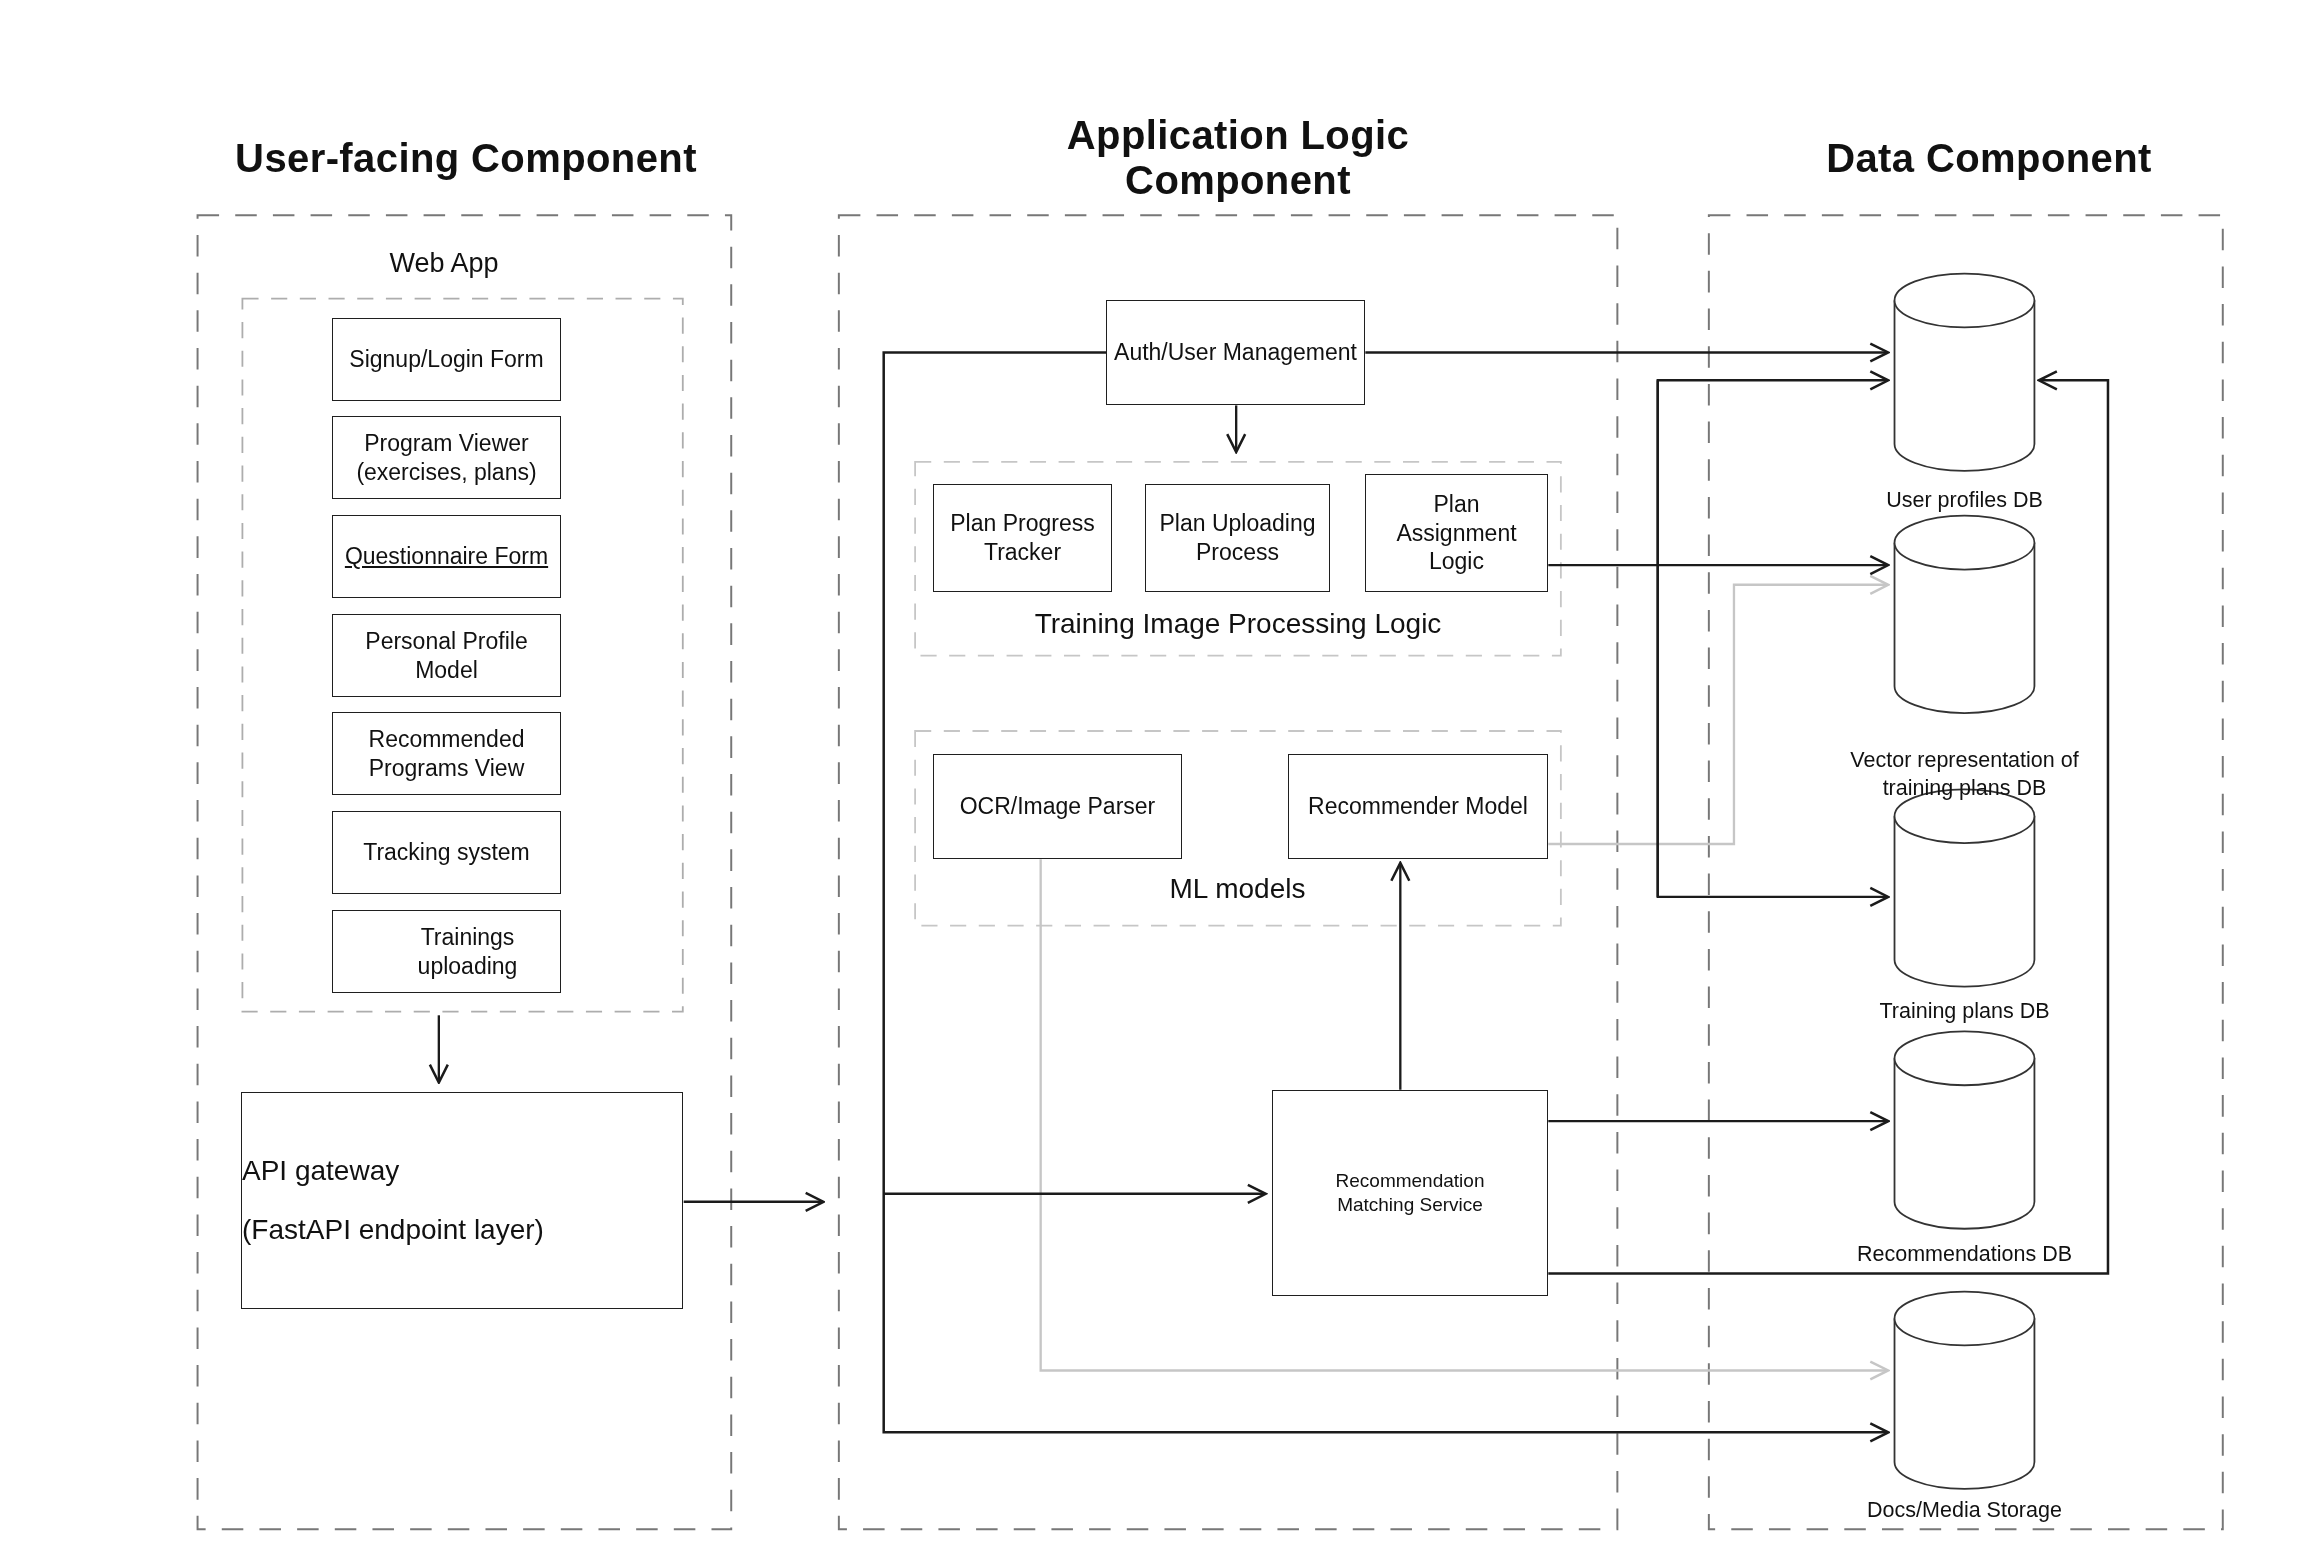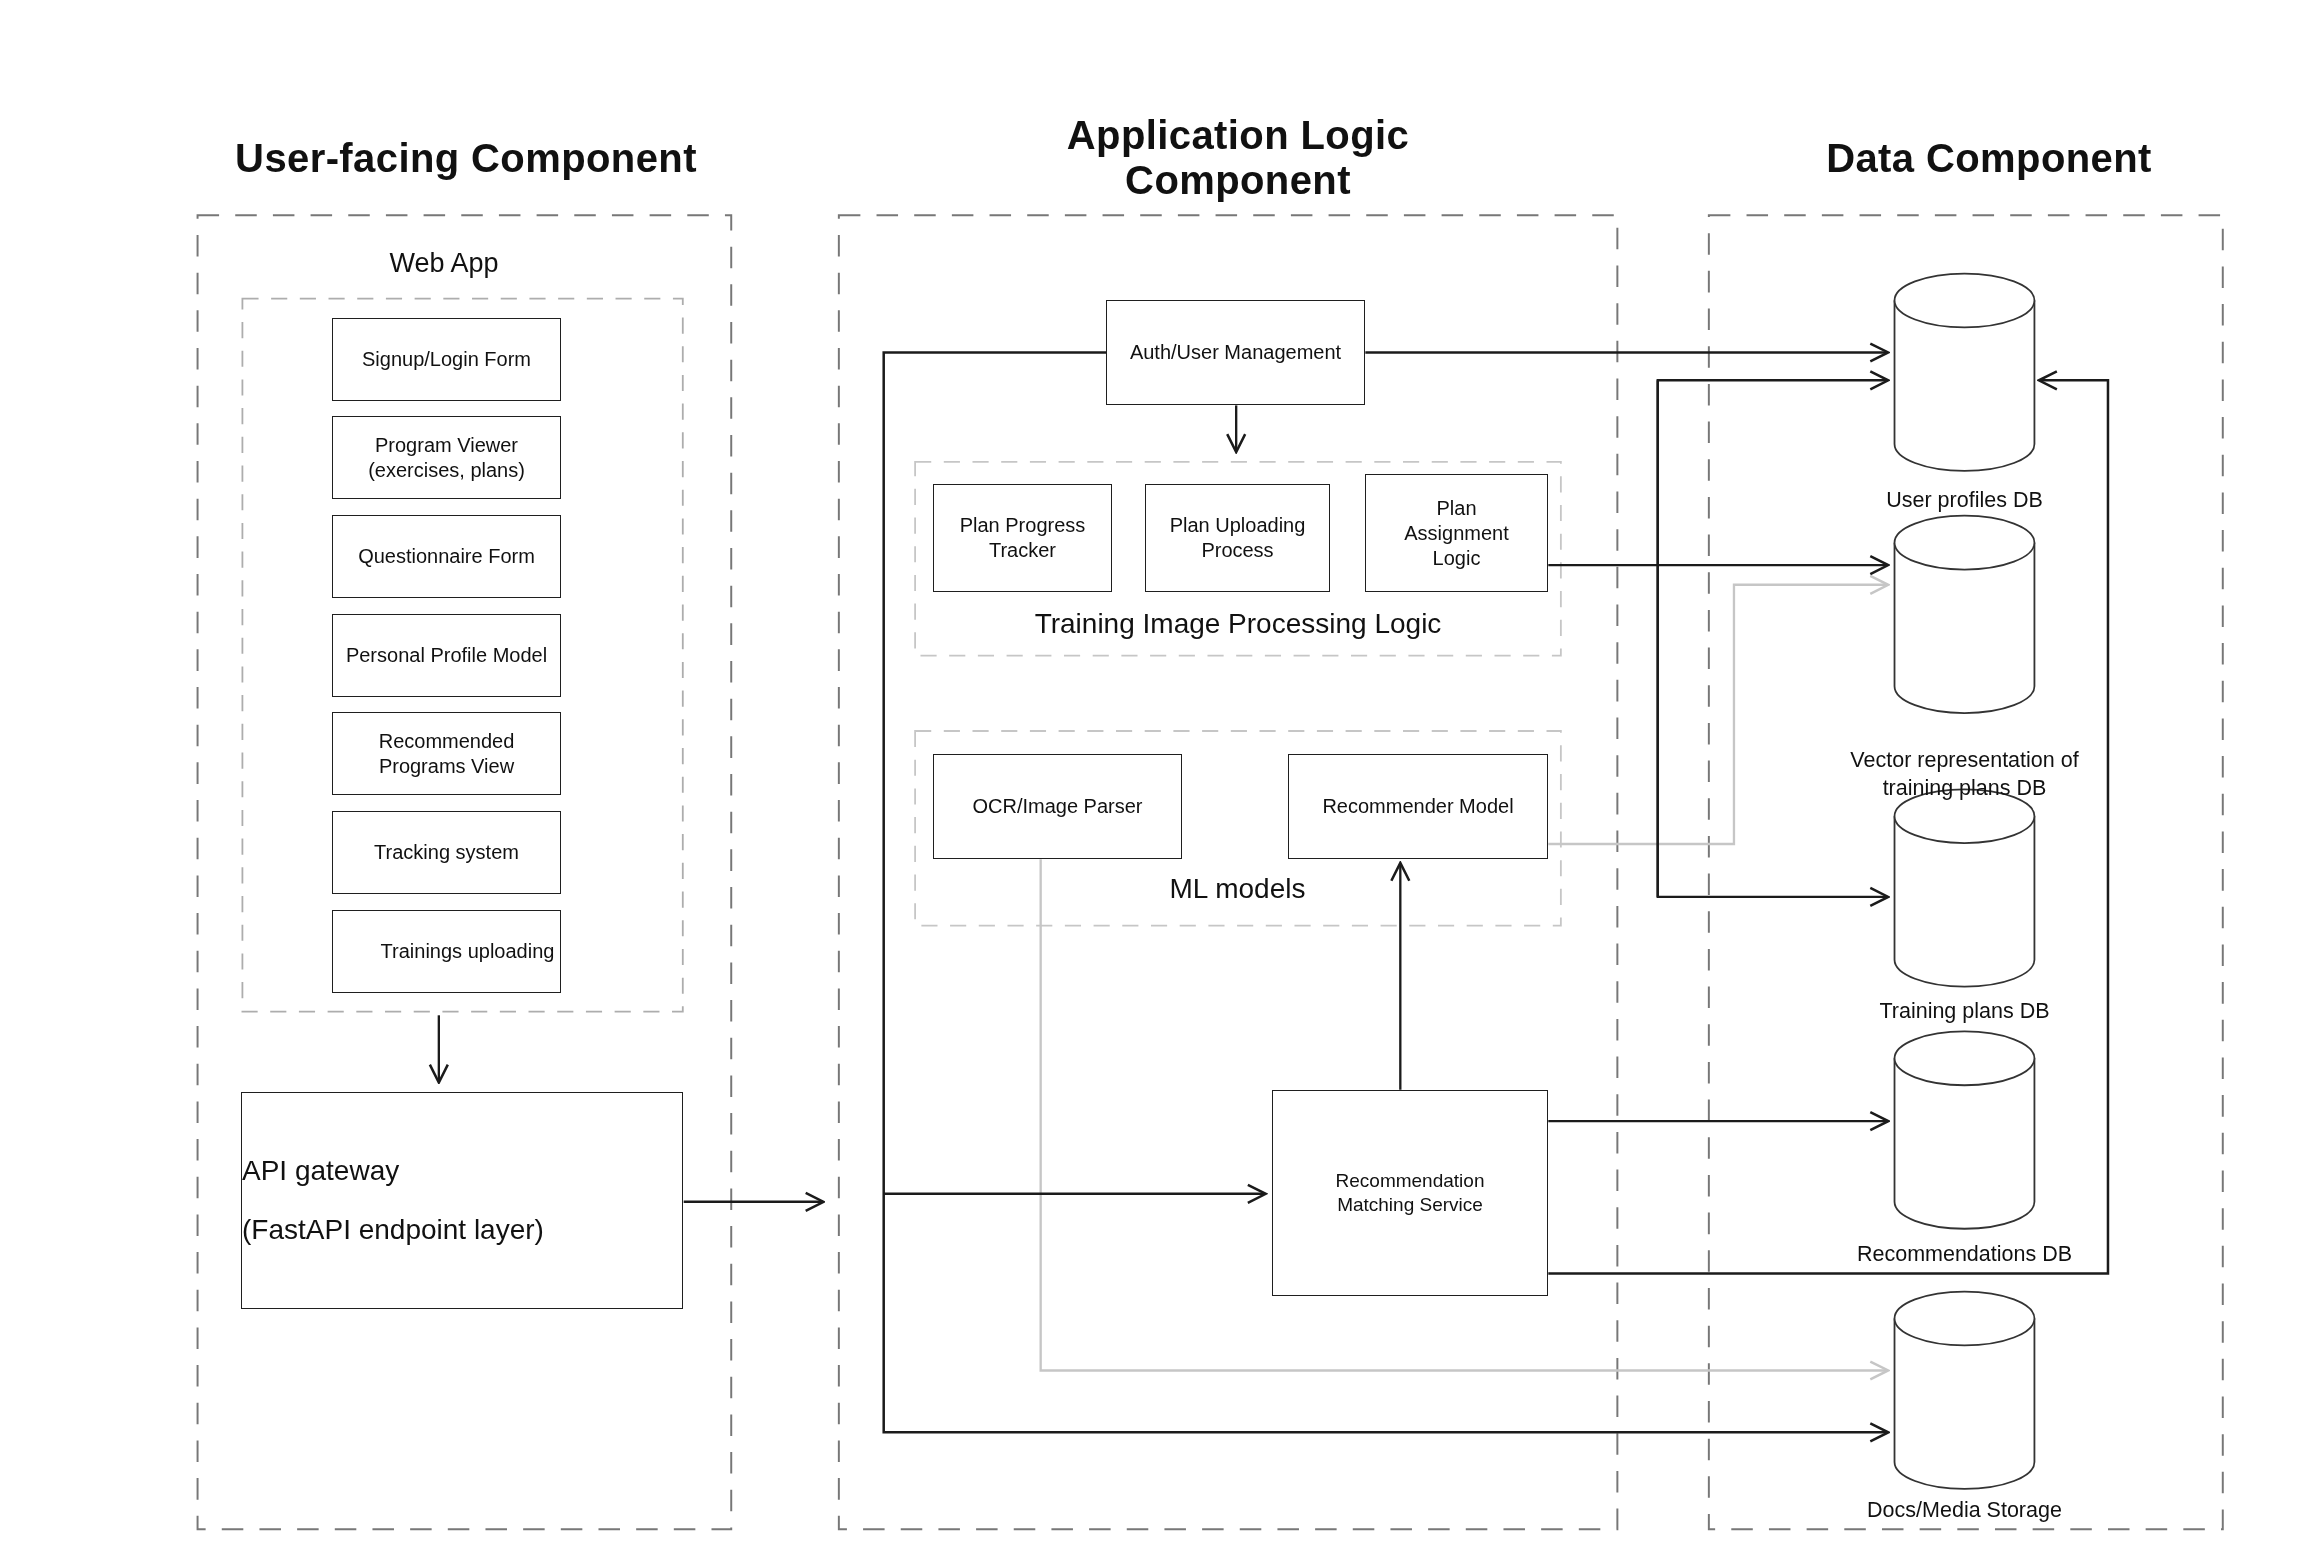--- a/index.html
+++ b/index.html
@@ -2,21 +2,21 @@
 <html style="font-size:14.4px"><head>
 <meta charset="utf-8">
 <style>
   html, body { margin: 0; padding: 0; background: #ffffff; }
   body { width: 2319px; height: 1566px; font-family: "Liberation Sans", sans-serif; color: #111; }
   .canvas { position: relative; width: 2319px; height: 1566px; overflow: hidden; background: #fff; }
   svg.wires { position: absolute; left: 0; top: 0; }
   .abs { position: absolute; }
   .lbl { display: flex; align-items: center; justify-content: center; text-align: center; white-space: pre-line; }
   .title { font-weight: 700; font-size: 40px; letter-spacing: 0.4px; }
-  .node { border: 1.8px solid #1f1f1f; background: #ffffff; box-sizing: border-box; font-size: 20px; line-height: 1.25; }
+  .node { border: 1.8px solid #1f1f1f; background: #ffffff; box-sizing: border-box; font-size: 23px; line-height: 1.25; }
   .grouplbl { font-size: 28px; }
   .dblbl { font-size: 21.5px; line-height: 1.3; }
   .weblbl { font-size: 27px; }
   .apibox { border: 1.8px solid #1f1f1f; background: #fff; box-sizing: border-box;
             display: flex; flex-direction: column; justify-content: center; gap: 27px;
             font-size: 28px; }
 </style>
 </head>
 <body>
 
@@ -82,21 +82,21 @@
 
   <div class="abs lbl title" style="left:197px; top:133px; width:538px; height:50px;">User-facing Component</div>
   <div class="abs lbl title" style="left:969px; top:133px; width:538px; height:50px;">Application Logic Component</div>
   <div class="abs lbl title" style="left:1720px; top:133px; width:538px; height:50px;">Data  Component</div>
 
   <div class="abs lbl weblbl" style="left:287px; top:244px; width:314px; height:39px;">Web App</div>
 
   <div class="abs lbl node" style="left:332px; top:318px; width:229px; height:83px;">Signup/Login Form</div>
   <div class="abs lbl node" style="left:332px; top:416px; width:229px; height:83px;">Program Viewer
 (exercises, plans)</div>
-  <div class="abs lbl node" style="left:332px; top:515px; width:229px; height:83px;">Questionnaire Form</div>
+  <div class="abs lbl node" style="left:332px; top:515px; width:229px; height:83px;text-decoration:underline;">Questionnaire Form</div>
   <div class="abs lbl node" style="left:332px; top:614px; width:229px; height:83px;">Personal Profile Model</div>
   <div class="abs lbl node" style="left:332px; top:712px; width:229px; height:83px;">Recommended
 Programs View</div>
   <div class="abs lbl node" style="left:332px; top:811px; width:229px; height:83px;">Tracking system</div>
   <div class="abs lbl node" style="left:332px; top:910px; width:229px; height:83px;padding-left:42px;">Trainings uploading</div>
 
   <div class="abs apibox" style="left:241px; top:1092px; width:442px; height:217px;">
     <span>API gateway</span>
     <span>(FastAPI endpoint layer)</span>
   </div>

